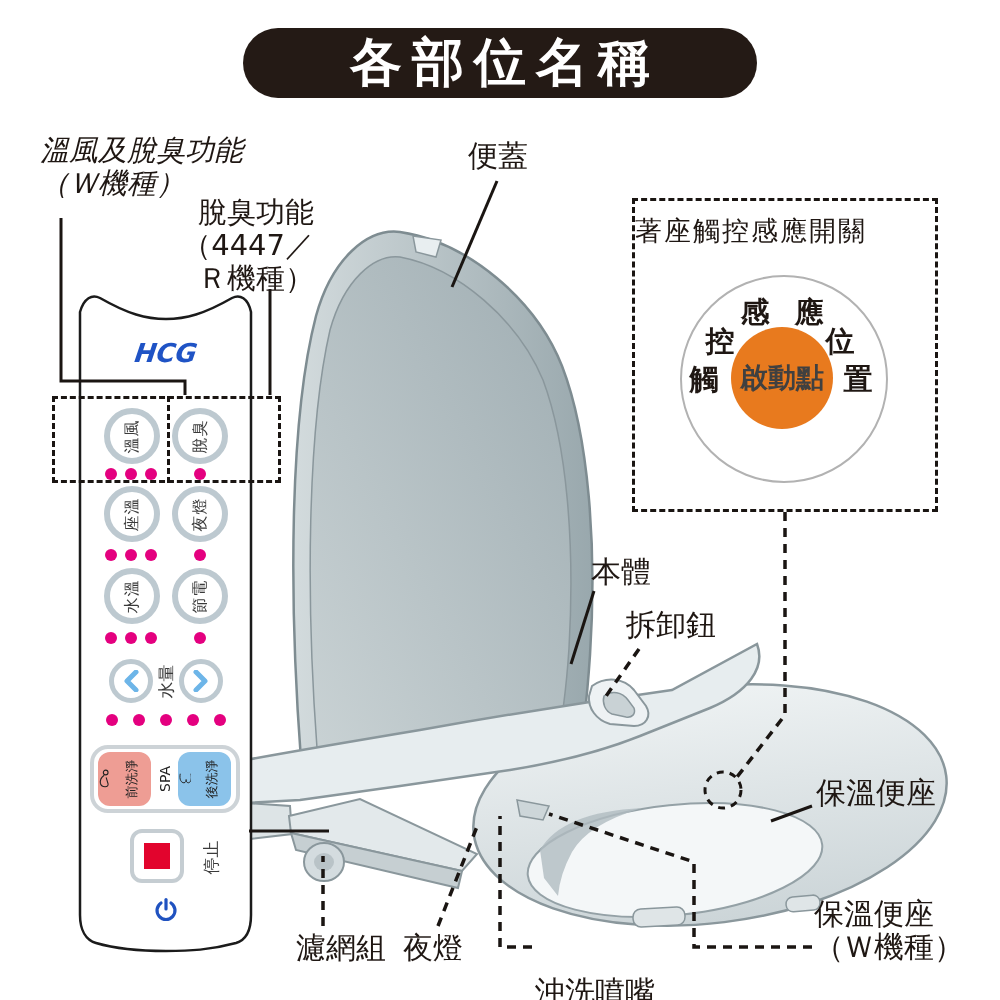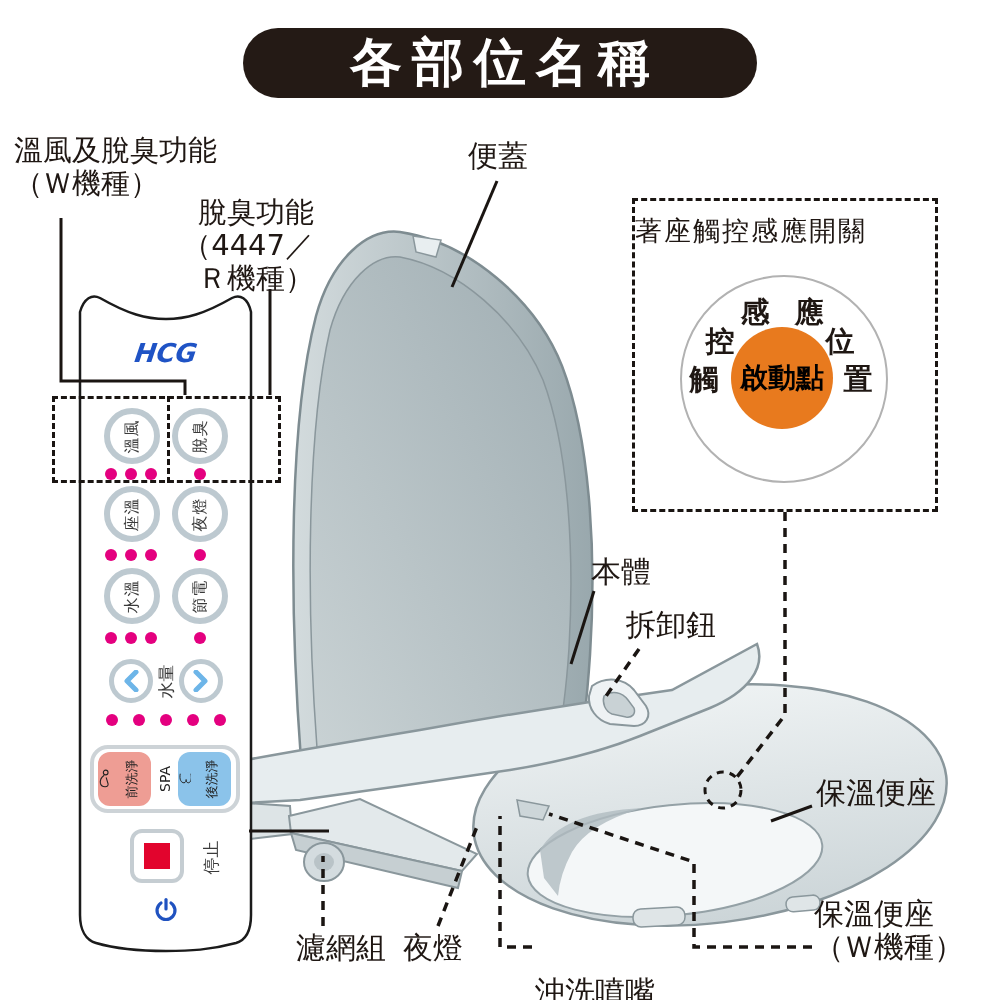--- a/index.html
+++ b/index.html
@@ -12,21 +12,21 @@
   .banner span{color:#fff;font-size:52px;font-weight:bold;letter-spacing:10px;text-indent:10px;white-space:nowrap;}
   .lbl{font-size:30px;line-height:33px;white-space:nowrap;z-index:2;}
   .lbl-s{font-size:29px;line-height:33px;white-space:nowrap;z-index:2;}
   .t-right{text-align:right;}
   .sensor-box{left:632px;top:198px;width:306px;height:314px;border:3px dashed #1a1512;box-sizing:border-box;}
   .sensor-title{position:absolute;left:0;top:12px;width:100%;font-size:27px;letter-spacing:2px;white-space:nowrap;}
   .sensor-ring{position:absolute;left:45px;top:74px;width:204px;height:204px;border-radius:50%;
                background:#fff;border:2px solid #b2b2b2;}
   .sensor-dot{position:absolute;left:96px;top:126px;width:102px;height:102px;border-radius:50%;
               background:var(--orange);display:flex;align-items:center;justify-content:center;}
-  .sensor-dot span{color:#000000;font-weight:bold;font-size:28px;white-space:nowrap;}
+  .sensor-dot span{color:#404040;font-weight:bold;font-size:28px;white-space:nowrap;}
   .ring-char{position:absolute;width:34px;text-align:center;font-size:29px;font-weight:bold;}
   .vwrap{position:absolute;display:flex;align-items:center;justify-content:center;z-index:2;}
   .vwrap span{transform:rotate(-90deg);white-space:nowrap;}
   .rbtn{position:absolute;width:44px;height:44px;border:6px solid #bdc9d0;border-radius:50%;background:#fff;
         display:flex;align-items:center;justify-content:center;z-index:2;}
   .rbtn span{transform:rotate(-90deg);font-size:16px;color:#3a3a3a;white-space:nowrap;letter-spacing:1px;}
   .cbtn{position:absolute;width:34px;height:34px;border:5px solid #bdc9d0;border-radius:50%;background:#fff;
         display:flex;align-items:center;justify-content:center;z-index:2;}
   .dot{position:absolute;width:12px;height:12px;border-radius:50%;background:var(--dot);z-index:2;}
   .dash-box{position:absolute;left:52px;top:396px;width:229px;height:87px;border:3px dashed #1a1512;box-sizing:border-box;z-index:2;}
@@ -110,21 +110,21 @@
       <path d="M532,947 L500,947 L500,816"></path>
       <path d="M812,947 L694,947 L694,862 L549,814"></path>
     </g>
     <circle cx="723" cy="790" r="18" fill="none" stroke="#1a1512" stroke-width="3" stroke-dasharray="7 6"></circle>
   </svg>
 
   <div class="abs banner">
     <span>各部位名稱</span>
   </div>
 
-  <div class="abs lbl-s" style="left:14px;top:134px;">
+  <div class="abs lbl-s" style="left:40px;top:134px;font-style:italic;">
     <div>溫風及脫臭功能</div>
     <div>（Ｗ機種）</div>
   </div>
   <div class="abs lbl-s t-right" style="left:138px;top:196px;width:176px;">
     <div>脫臭功能</div>
     <div>（4447／</div>
     <div>Ｒ機種）</div>
   </div>
   <div class="abs lbl" style="left:468px;top:139px;">便蓋</div>
   <div class="abs lbl" style="left:583px;top:555px;margin-left:8px;">本體</div>

